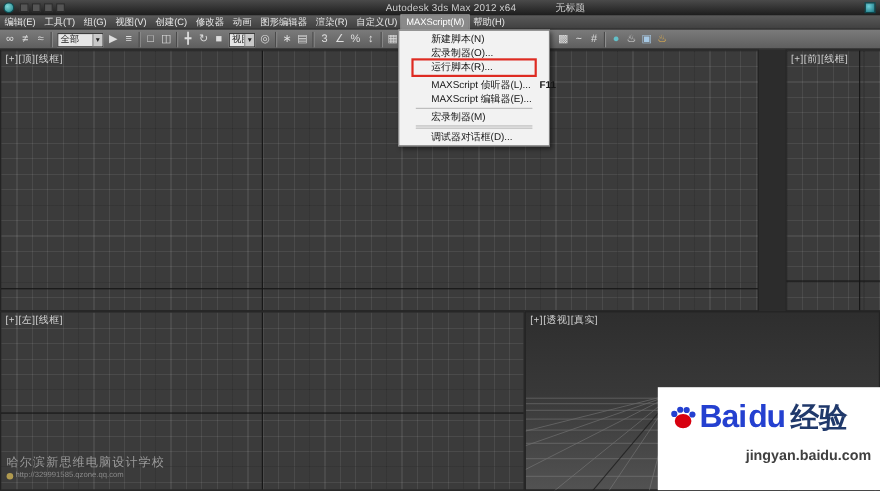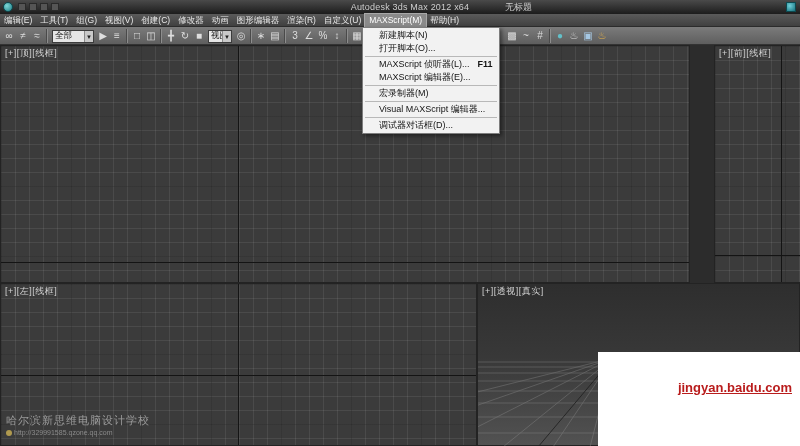--- a/index.html
+++ b/index.html
@@ -53,42 +53,42 @@
   .vp-persp { left:477px; top:238px; width:323px; height:163px;
               background-image:none; background:linear-gradient(#2e2e2e, #383838 45%, #525252); }
   .vp-label { position:absolute; left:4px; top:1px; font-size:9px; color:#d2d2d2; z-index:3; letter-spacing:.5px; }
   .axis-v { position:absolute; top:0; bottom:0; width:1px; background:#141414; }
   .axis-h { position:absolute; left:0; right:0; height:1px; background:#141414; }
   .persp-grid { position:absolute; left:0; top:0; }
 
   
   .dropdown { position:absolute; left:362px; top:27px; width:138px; background:#f2f2f2;
               border:1px solid #7d7d7d; box-shadow:2px 2px 4px rgba(0,0,0,.45); z-index:20;
-              padding:1px 0; }
+              padding:1px 13px; }
   .dd-item { display:flex; justify-content:space-between; height:13px; line-height:13px;
              padding:0 8px 0 16px; font-size:9px; color:#141414; cursor:default; }
   .dd-label { white-space:nowrap; }
   .dd-short { margin-left:8px;font-weight:bold; }
   .dd-sep { border-top:1px solid #b8b8b8; margin:1px 2px; }
   .dd-item.boxed { position:relative; z-index:2; box-shadow:0 0 0 2px #de2b22; background:#f2f2f2; }
 
   
   .wm-school { position:absolute; left:6px; bottom:10px; z-index:5; }
   .wm-name { font-size:11px; color:#9b9b9b; letter-spacing:1px; }
   .wm-url { display:flex; align-items:center; gap:2px; font-size:7px; color:#8a8a8a; margin-top:1px; }
   .qz-icon { width:6px; height:6px; border-radius:50%; background:#b09a4f; display:inline-block; }
 
   .wm-baidu { position:absolute; right:0; bottom:0; width:202px; height:94px; background:#ffffff; z-index:6;
               padding:14px 8px 6px 10px; }
   .baidu-row { display:flex; align-items:flex-end; gap:2px; }
   .baidu-paw { width:26px; height:26px; flex:0 0 auto; }
   .b-lat { font-size:29px; font-weight:bold; color:#2440d0; line-height:26px; letter-spacing:-1px; }
   .b-lat2 { font-size:29px; font-weight:bold; color:#2440d0; line-height:26px; letter-spacing:-1px; }
   .b-cn { font-size:26px; font-weight:bold; color:#20396b; line-height:26px; margin-left:3px; }
-  .baidu-url { text-align:right; font-size:13px; color:#b91c1c; margin-top:14px; font-weight:bold;text-decoration:underline; }
+  .baidu-url { text-align:right; font-size:13px; color:#404040; margin-top:14px; font-weight:bold; }
 </style>
 </head>
 <body>
 
 <div class="screen">
 
   <div class="titlebar">
     <span class="app-icon"></span>
     <span class="qa-icons">
       <span class="qa-ic"></span>
@@ -208,53 +208,65 @@
 
     <div class="wm-school">
       <div class="wm-name">哈尔滨新思维电脑设计学校</div>
       <div class="wm-url">
         <span class="qz-icon"></span>
         <span>http://329991585.qzone.qq.com</span>
       </div>
     </div>
 
     <div class="wm-baidu">
+      <div class="baidu-row">
+        <svg class="baidu-paw" viewBox="0 0 24 24">
+          <ellipse cx="12" cy="15.5" rx="7" ry="6" fill="#d7000f"></ellipse>
+          <circle cx="4.6" cy="9.5" r="2.6" fill="#2440d0"></circle>
+          <circle cx="9.6" cy="6" r="2.6" fill="#2440d0"></circle>
+          <circle cx="15" cy="6.2" r="2.6" fill="#2440d0"></circle>
+          <circle cx="19.8" cy="10" r="2.6" fill="#2440d0"></circle>
+        </svg>
+        <span class="b-lat">Bai</span>
+        <span class="b-lat2">du</span>
+        <span class="b-cn">经验</span>
+      </div>
       <div class="baidu-url">jingyan.baidu.com</div>
     </div>
 
   </div>
 
   <div class="dropdown">
       <div class="dd-item">
         <span class="dd-label">新建脚本(N)</span>
         <span class="dd-short"></span>
       </div>
       <div class="dd-item">
-        <span class="dd-label">打开脚本(O)...</span>
+        <span class="dd-label">宏录制器(O)...</span>
+        <span class="dd-short"></span>
+      </div>
+      <div class="dd-item boxed">
+        <span class="dd-label">运行脚本(R)...</span>
         <span class="dd-short"></span>
       </div>
       <div class="dd-sep"></div>
       <div class="dd-item">
         <span class="dd-label">MAXScript 侦听器(L)...</span>
         <span class="dd-short">F11</span>
       </div>
       <div class="dd-item">
         <span class="dd-label">MAXScript 编辑器(E)...</span>
         <span class="dd-short"></span>
       </div>
       <div class="dd-sep"></div>
       <div class="dd-item">
         <span class="dd-label">宏录制器(M)</span>
         <span class="dd-short"></span>
       </div>
       <div class="dd-sep"></div>
-      <div class="dd-item">
-        <span class="dd-label">Visual MAXScript 编辑器...</span>
-        <span class="dd-short"></span>
-      </div>
       <div class="dd-sep"></div>
       <div class="dd-item">
         <span class="dd-label">调试器对话框(D)...</span>
         <span class="dd-short"></span>
       </div>
     </div>
 
 </div>
 
 </body></html>

